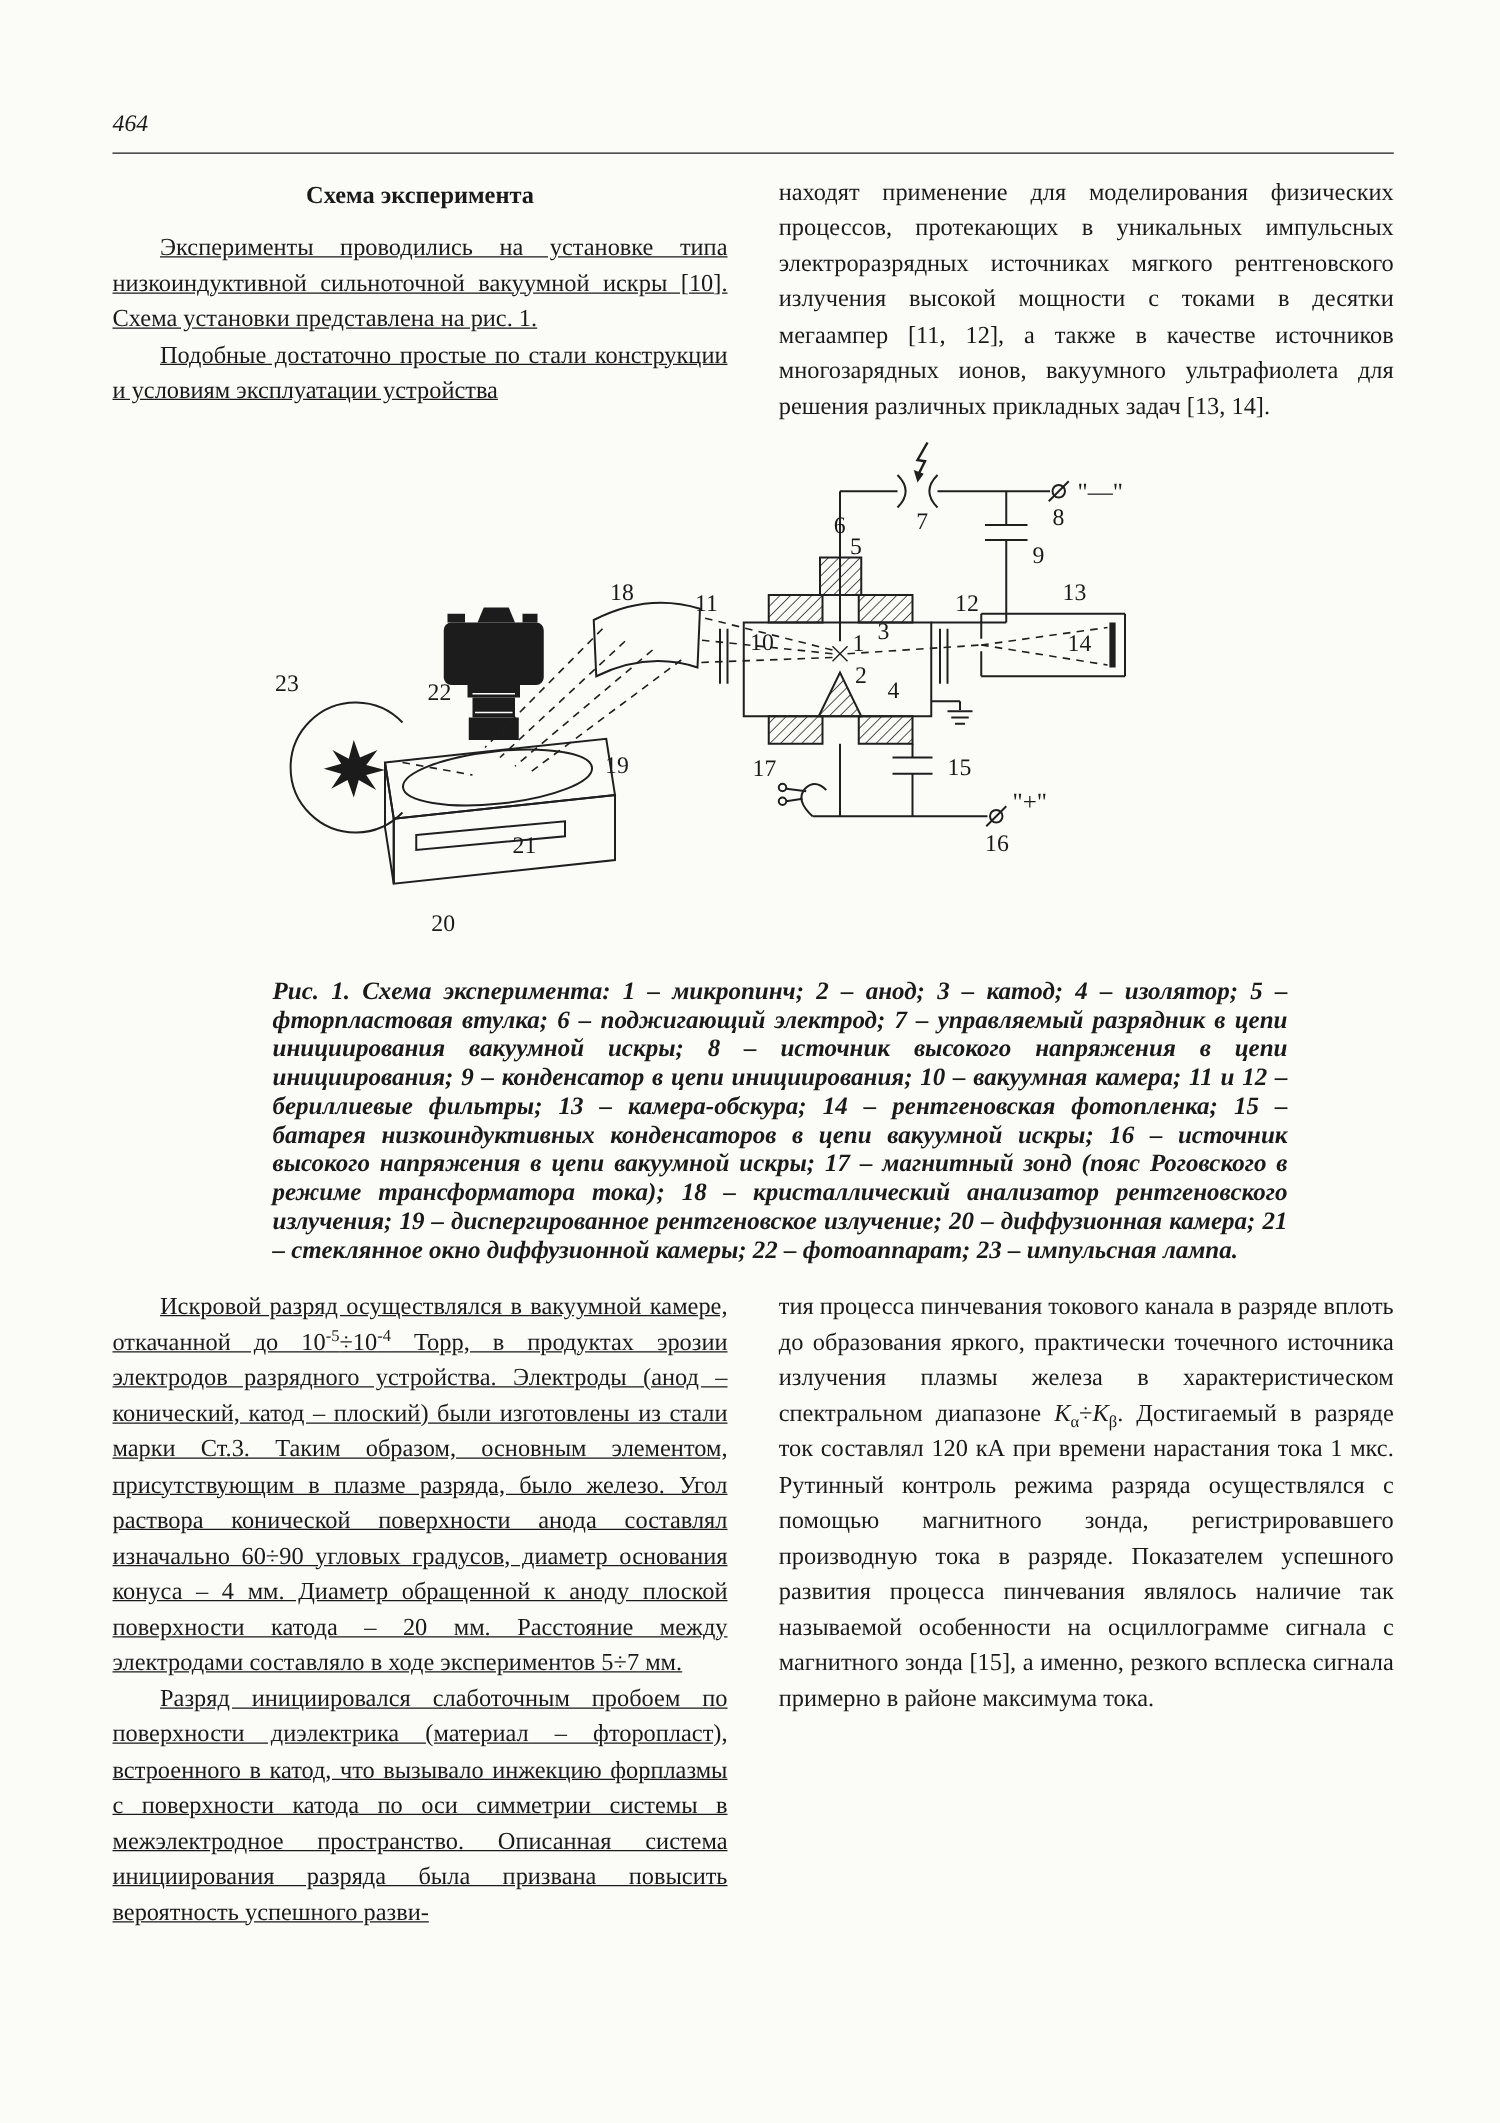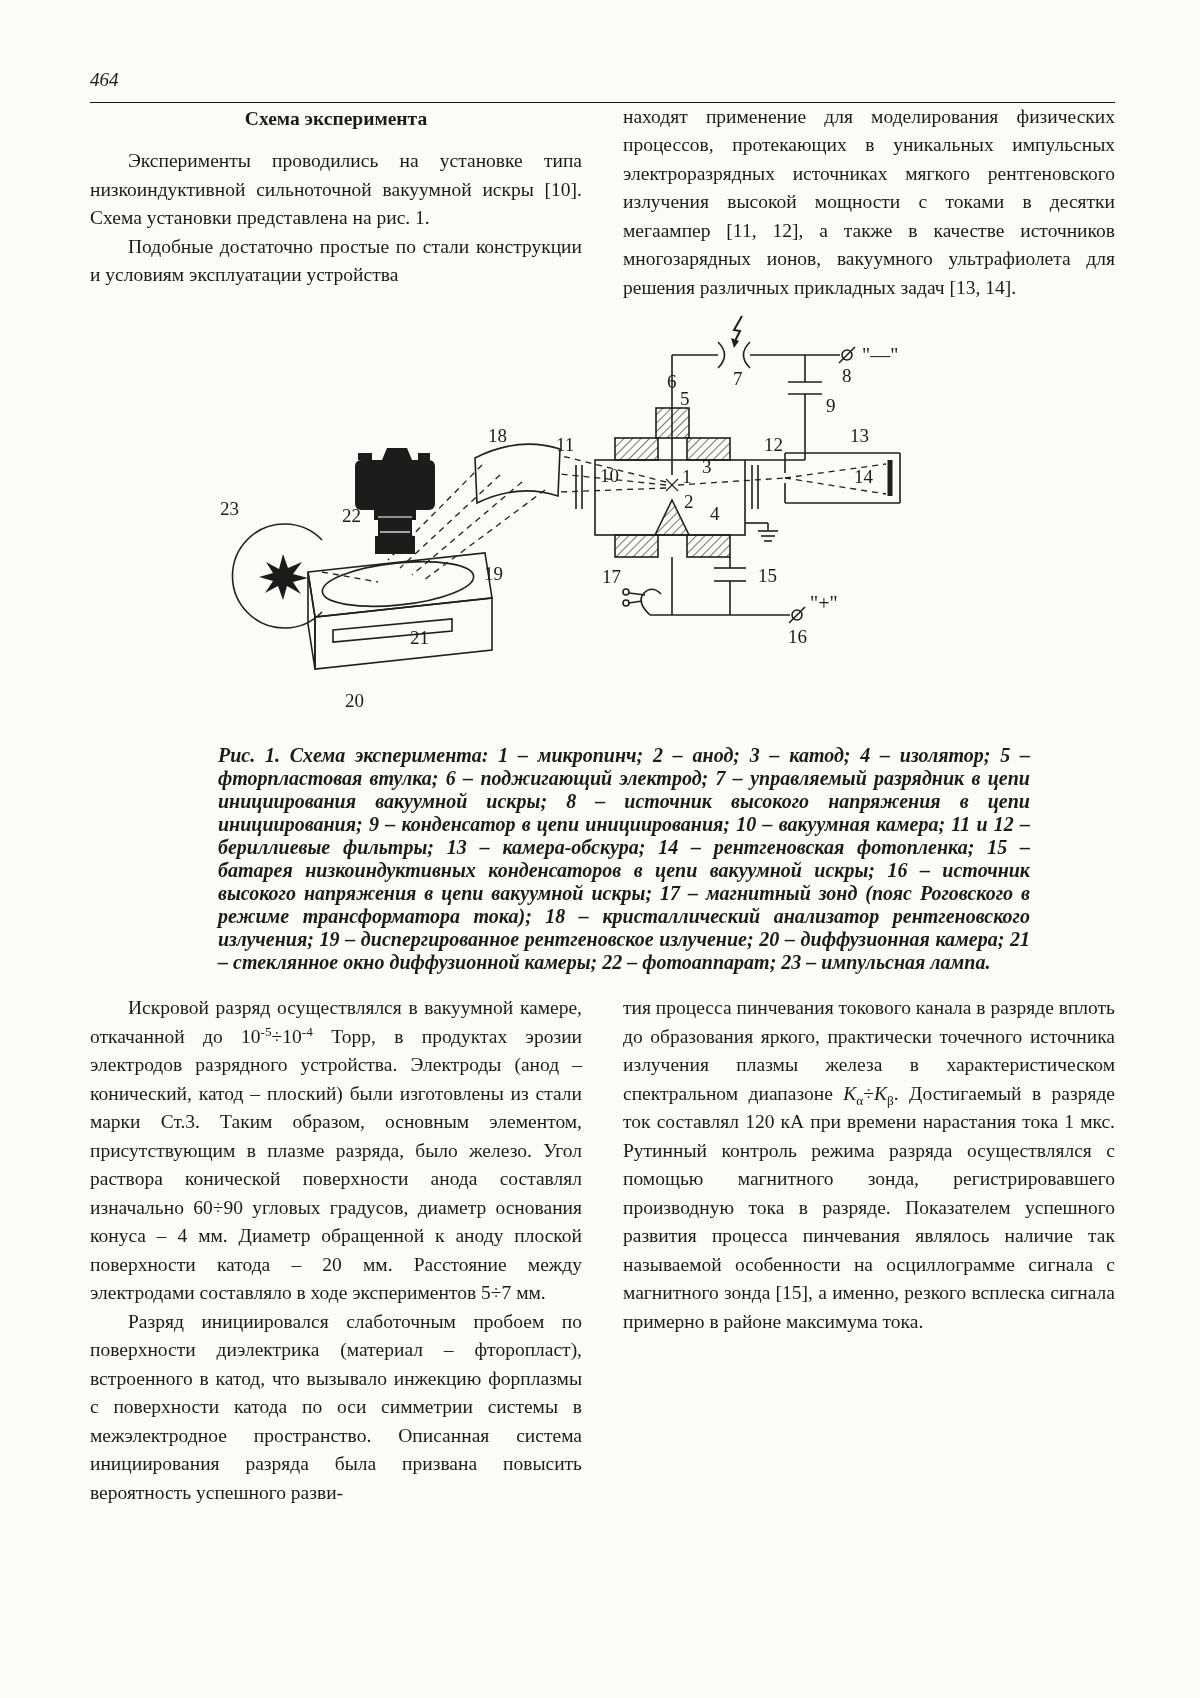--- a/index.html
+++ b/index.html
@@ -2,35 +2,35 @@
 <html><head>
 <meta charset="utf-8">
 <style>
   html,body{margin:0;padding:0;}
   body{
     width:1200px;height:1698px;
     background:#fbfbf8;color:#1a1a1a;
     font-family:"Liberation Serif","DejaVu Serif",serif;
     font-size:19.5px;line-height:28.5px;
   }
-  .page{padding:66px 85px 0 90px;}
+  .page{padding:86px 85px 0 90px;}
   header.running{
     display:flex;justify-content:space-between;align-items:baseline;
     font-size:19px;font-style:italic;
     border-bottom:1.6px solid #1a1a1a;padding-bottom:7px;
   }
   .cols{display:flex;gap:41px;}
   .col{width:492px;text-align:justify;}
-  .cols.top{}
+  .cols.top{margin-top:18px;}
   h2.section{
     font-size:19.5px;font-weight:bold;font-style:normal;
     text-align:center;margin:2px 0 14px 0;
   }
   p{margin:0;}
-  p.indent{text-indent:38px;}
+  p.indent{text-indent:38px;text-decoration:underline;}
   .sup{vertical-align:super;font-size:0.68em;line-height:0;}
   .sub{vertical-align:sub;font-size:0.68em;line-height:0;}
   .it{font-style:italic;}
   figure.schematic{margin:8px 0 0 0;height:422px;}
   .caption{
     width:812px;margin:12px 16px 20px 128px;
     font-size:20px;line-height:23px;
     font-weight:bold;font-style:italic;text-align:justify;
   }
   svg text{font-family:"Liberation Serif","DejaVu Serif",serif;font-size:19px;fill:#1a1a1a;font-style:normal;}

